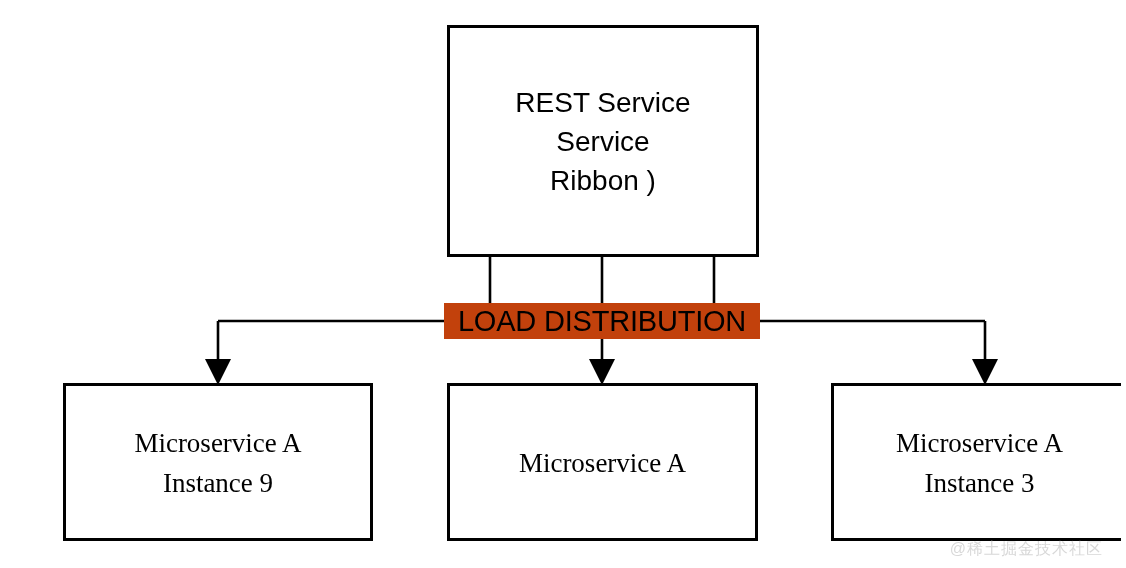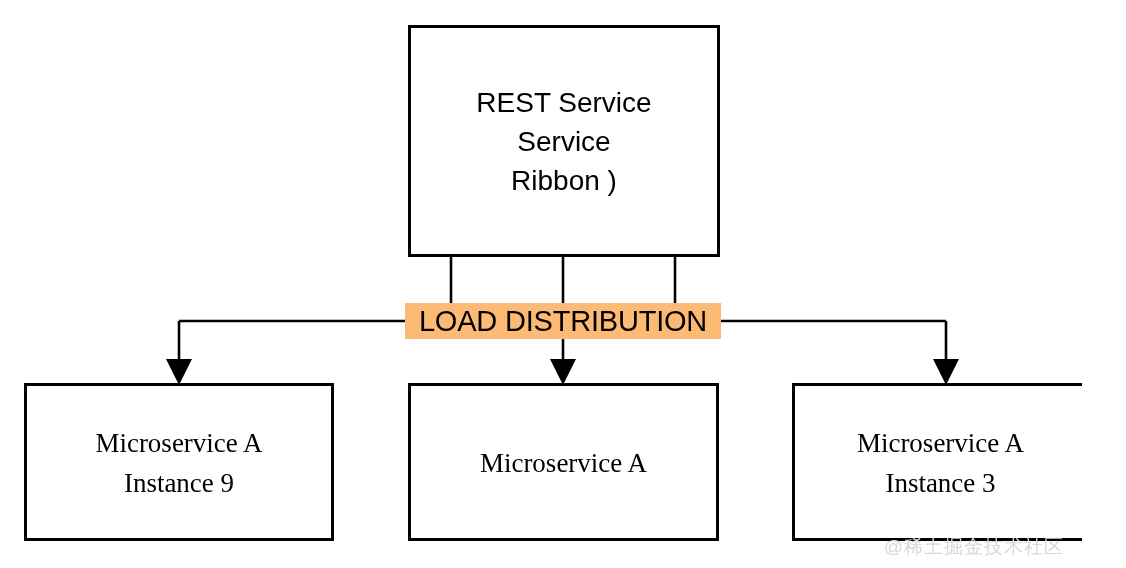--- a/index.html
+++ b/index.html
@@ -9,20 +9,21 @@
   }
   body {
     font-family: "Liberation Sans", sans-serif;
   }
   #canvas {
     position: relative;
     width: 1082px;
     height: 568px;
     background: #ffffff;
     overflow: hidden;
+    margin-left: 39px;
   }
   svg.diagram {
     position: absolute;
     left: 0;
     top: 0;
     width: 1126px;
     height: 568px;
     display: block;
   }
   .box-rect {
@@ -74,28 +75,28 @@
   #load-dist-label {
     position: absolute;
     left: 405px;
     top: 303px;
     width: 316px;
     text-align: center;
     font-size: 29px;
     line-height: 34px;
     color: #000000;
     letter-spacing: -0.2px;
-    background: #fdba74;
+    background: #c2410c;
     padding: 1px 0;
   }
   #watermark {
     position: absolute;
     right: 18px;
     bottom: 8px;
-    font-size: 19px;
+    font-size: 16px;
     color: #d8d8d8;
     letter-spacing: 1px;
     white-space: nowrap;
     user-select: none;
   }
 </style>
 </head>
 <body>
 
 <div id="canvas">

